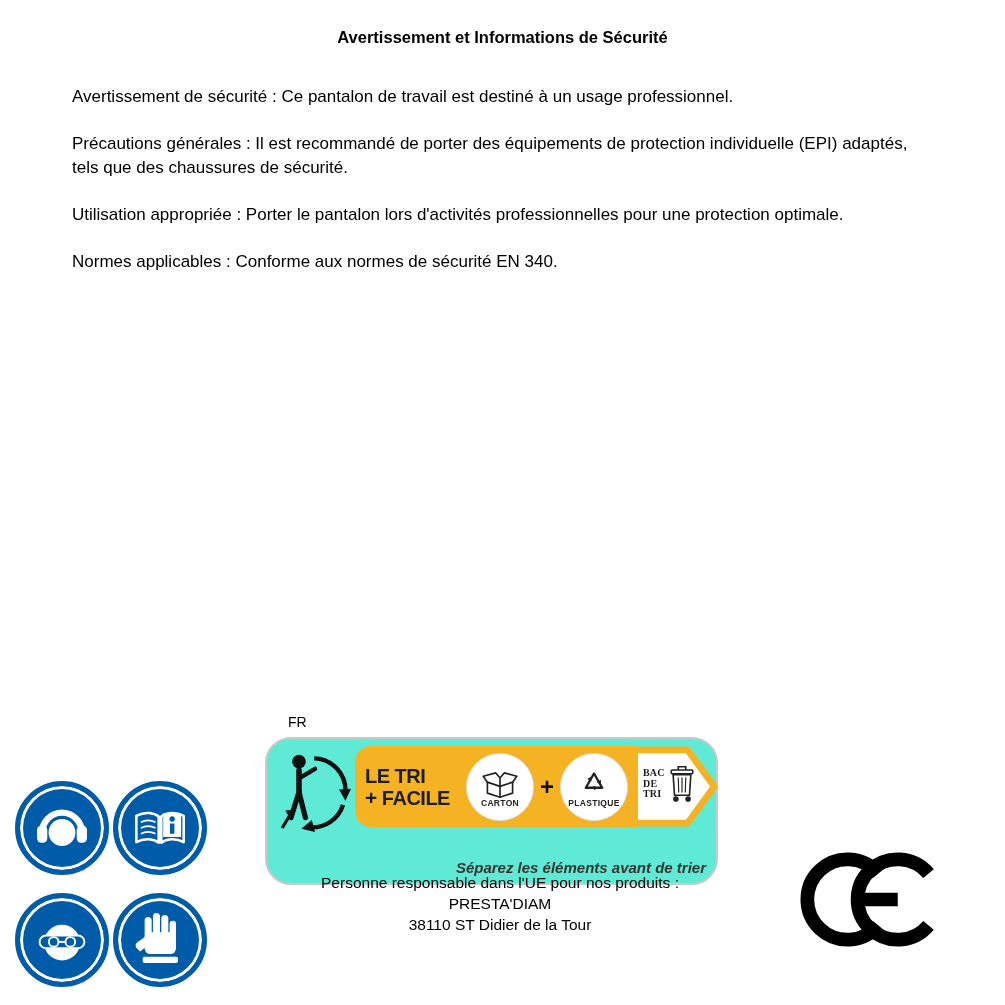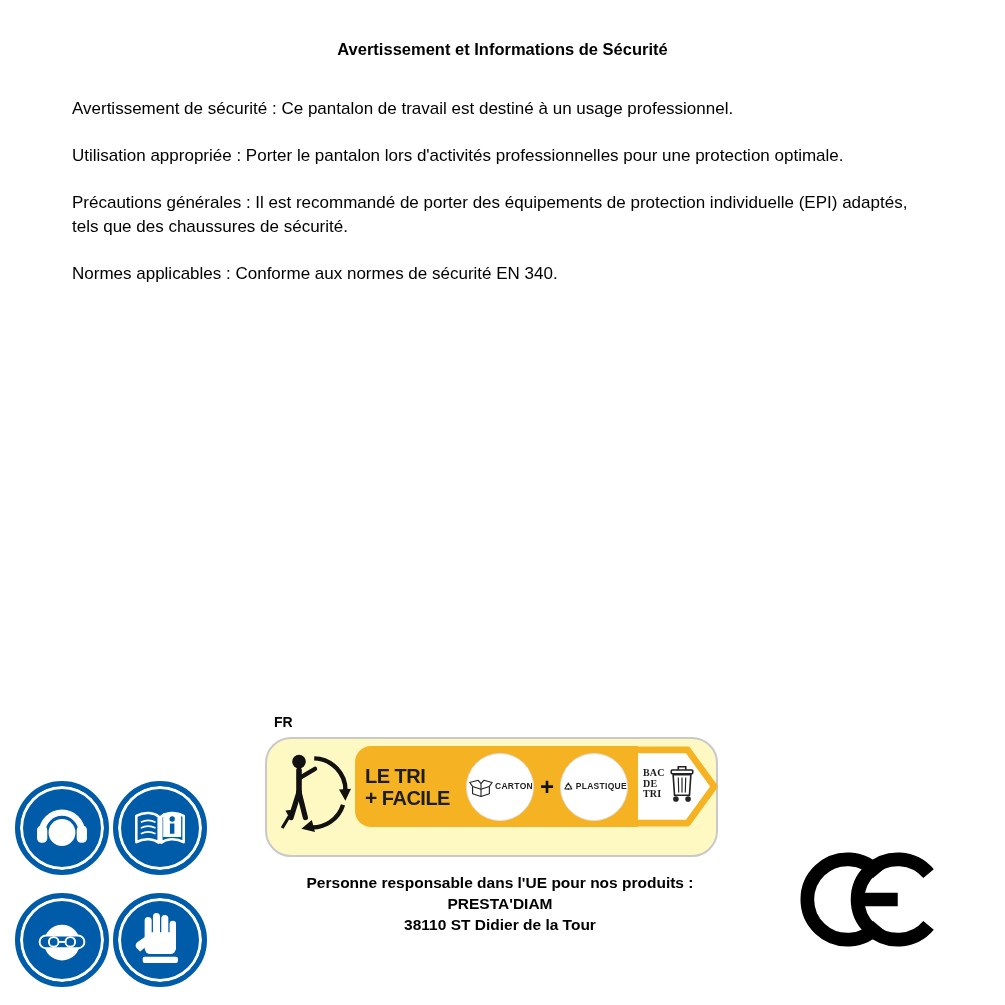--- a/index.html
+++ b/index.html
@@ -1,62 +1,62 @@
 <!DOCTYPE html>
 <html><head>
 <meta charset="utf-8">
 <style>
   html,body{margin:0;padding:0;}
   body{
     width:1005px;height:1005px;position:relative;background:#fff;
     font-family:"Liberation Sans", sans-serif;color:#000;overflow:hidden;
   }
   
-  .doc{padding:40px 72px 0 72px;}
+  .doc{padding:28px 72px 0 72px;}
   .doc-title{font-size:16.5px;font-weight:bold;text-align:center;margin:0 0 38px 0;}
   .doc p{font-size:17px;line-height:24px;margin:7px 0 23px 0;max-width:866px;}
 
   
-  .fr-label{position:absolute;left:274px;top:714px;font-size:14px;font-weight:bold;}
-  .banner{position:absolute;left:265px;top:737px;width:453px;height:120px;
-    background:#fef9c3;border:2px solid #c9c9c9;border-radius:26px;box-sizing:border-box;}
+  .fr-label{position:absolute;left:288px;top:714px;font-size:14px;font-weight:normal;}
+  .banner{position:absolute;left:265px;top:737px;width:453px;height:148px;
+    background:#5eead4;border:2px solid #c9c9c9;border-radius:26px;box-sizing:border-box;}
   .triman{position:absolute;left:12px;top:10px;}
   .yellow-band{position:absolute;left:88px;top:7px;width:283px;height:81px;
     background:#F5B324;border-radius:16px 0 0 16px;display:flex;align-items:center;gap:5px;padding-left:10px;box-sizing:border-box;}
   .tri-text{color:#1d1d1b;font-weight:bold;font-size:20px;line-height:22px;letter-spacing:-0.5px;width:96px;}
   .tri-text .plus{font-size:21px;}
   .mat-circle{width:68px;height:68px;border-radius:50%;background:#fff;border:1px solid #e0e0e0;
-    display:flex;flex-direction:row;align-items:center;justify-content:center;flex:0 0 auto;box-sizing:border-box;}
+    display:flex;flex-direction:column;align-items:center;justify-content:center;flex:0 0 auto;box-sizing:border-box;}
   .mat-label{font-size:8.5px;font-weight:bold;color:#222;letter-spacing:0.3px;margin-top:-2px;}
   .plus-sep{font-size:24px;font-weight:bold;color:#111;margin:0 1px;}
   .chevron-wrap{position:absolute;left:371px;top:7px;width:80px;height:81px;font-family:Liberation Serif, serif;}
   .chevron-content{position:absolute;left:5px;top:16px;display:flex;align-items:center;gap:3px;}
   .bac-text{font-size:10px;font-weight:bold;color:#1d1d1b;line-height:10.5px;letter-spacing:0.2px;}
   .caption{position:absolute;right:10px;bottom:7px;font-size:15px;font-style:italic;font-weight:bold;color:#333;}
 
   
   .m-grid{position:absolute;left:15px;top:781px;display:grid;grid-template-columns:94px 94px;gap:18px 4px;}
   .m-icon{width:84px;height:84px;border:5px solid #005CA9;border-radius:50%;background:#005CA9;
     box-shadow:inset 0 0 0 3px #fff;display:flex;align-items:center;justify-content:center;}
 
   
   .resp{position:absolute;left:250px;top:872px;width:500px;text-align:center;
-    font-size:15.5px;font-weight:bold;line-height:21px;}
+    font-size:15.5px;font-weight:normal;line-height:21px;}
 
   
   .ce{position:absolute;left:800px;top:852px;}
 </style>
 </head>
 <body>
 
 <div class="doc">
   <h1 class="doc-title">Avertissement et Informations de Sécurité</h1>
   <p>Avertissement de sécurité : Ce pantalon de travail est destiné à un usage professionnel.</p>
+  <p>Précautions générales : Il est recommandé de porter des équipements de protection individuelle (EPI) adaptés, tels que des chaussures de sécurité.</p>
   <p>Utilisation appropriée : Porter le pantalon lors d'activités professionnelles pour une protection optimale.</p>
-  <p>Précautions générales : Il est recommandé de porter des équipements de protection individuelle (EPI) adaptés, tels que des chaussures de sécurité.</p>
   <p>Normes applicables : Conforme aux normes de sécurité EN 340.</p>
 </div>
 
 <div class="fr-label">FR</div>
 
 <div class="banner">
 
   <svg class="triman" width="72" height="86" viewBox="0 0 90 100">
     <circle cx="25" cy="12" r="8.5" fill="#111"></circle>
     <path d="M25,23 L25,52" stroke="#111" stroke-width="7" stroke-linecap="round" fill="none"></path>
@@ -122,20 +122,21 @@
           <rect x="7" y="12" width="46" height="8" rx="2"></rect>
           <path d="M11,22 L14,66 L46,66 L49,22 Z"></path>
           <path d="M22,28 L23,60 M30,28 L30,60 M38,28 L37,60" stroke-width="2.5"></path>
         </g>
         <circle cx="17" cy="74" r="6" fill="#222"></circle>
         <circle cx="43" cy="74" r="6" fill="#222"></circle>
       </svg>
     </div>
   </div>
 
+  <div class="caption">Séparez les éléments avant de trier</div>
 </div>
 
 <div class="m-grid">
 
   <div class="m-icon">
     <svg width="64" height="64" viewBox="0 0 100 100">
       <circle cx="50" cy="57" r="21" fill="#fff"></circle>
       <path d="M19,57 a31,31 0 0 1 62,0" fill="none" stroke="#fff" stroke-width="10"></path>
       <rect x="11" y="46" width="16" height="27" rx="7" fill="#fff"></rect>
       <rect x="73" y="46" width="16" height="27" rx="7" fill="#fff"></rect>

